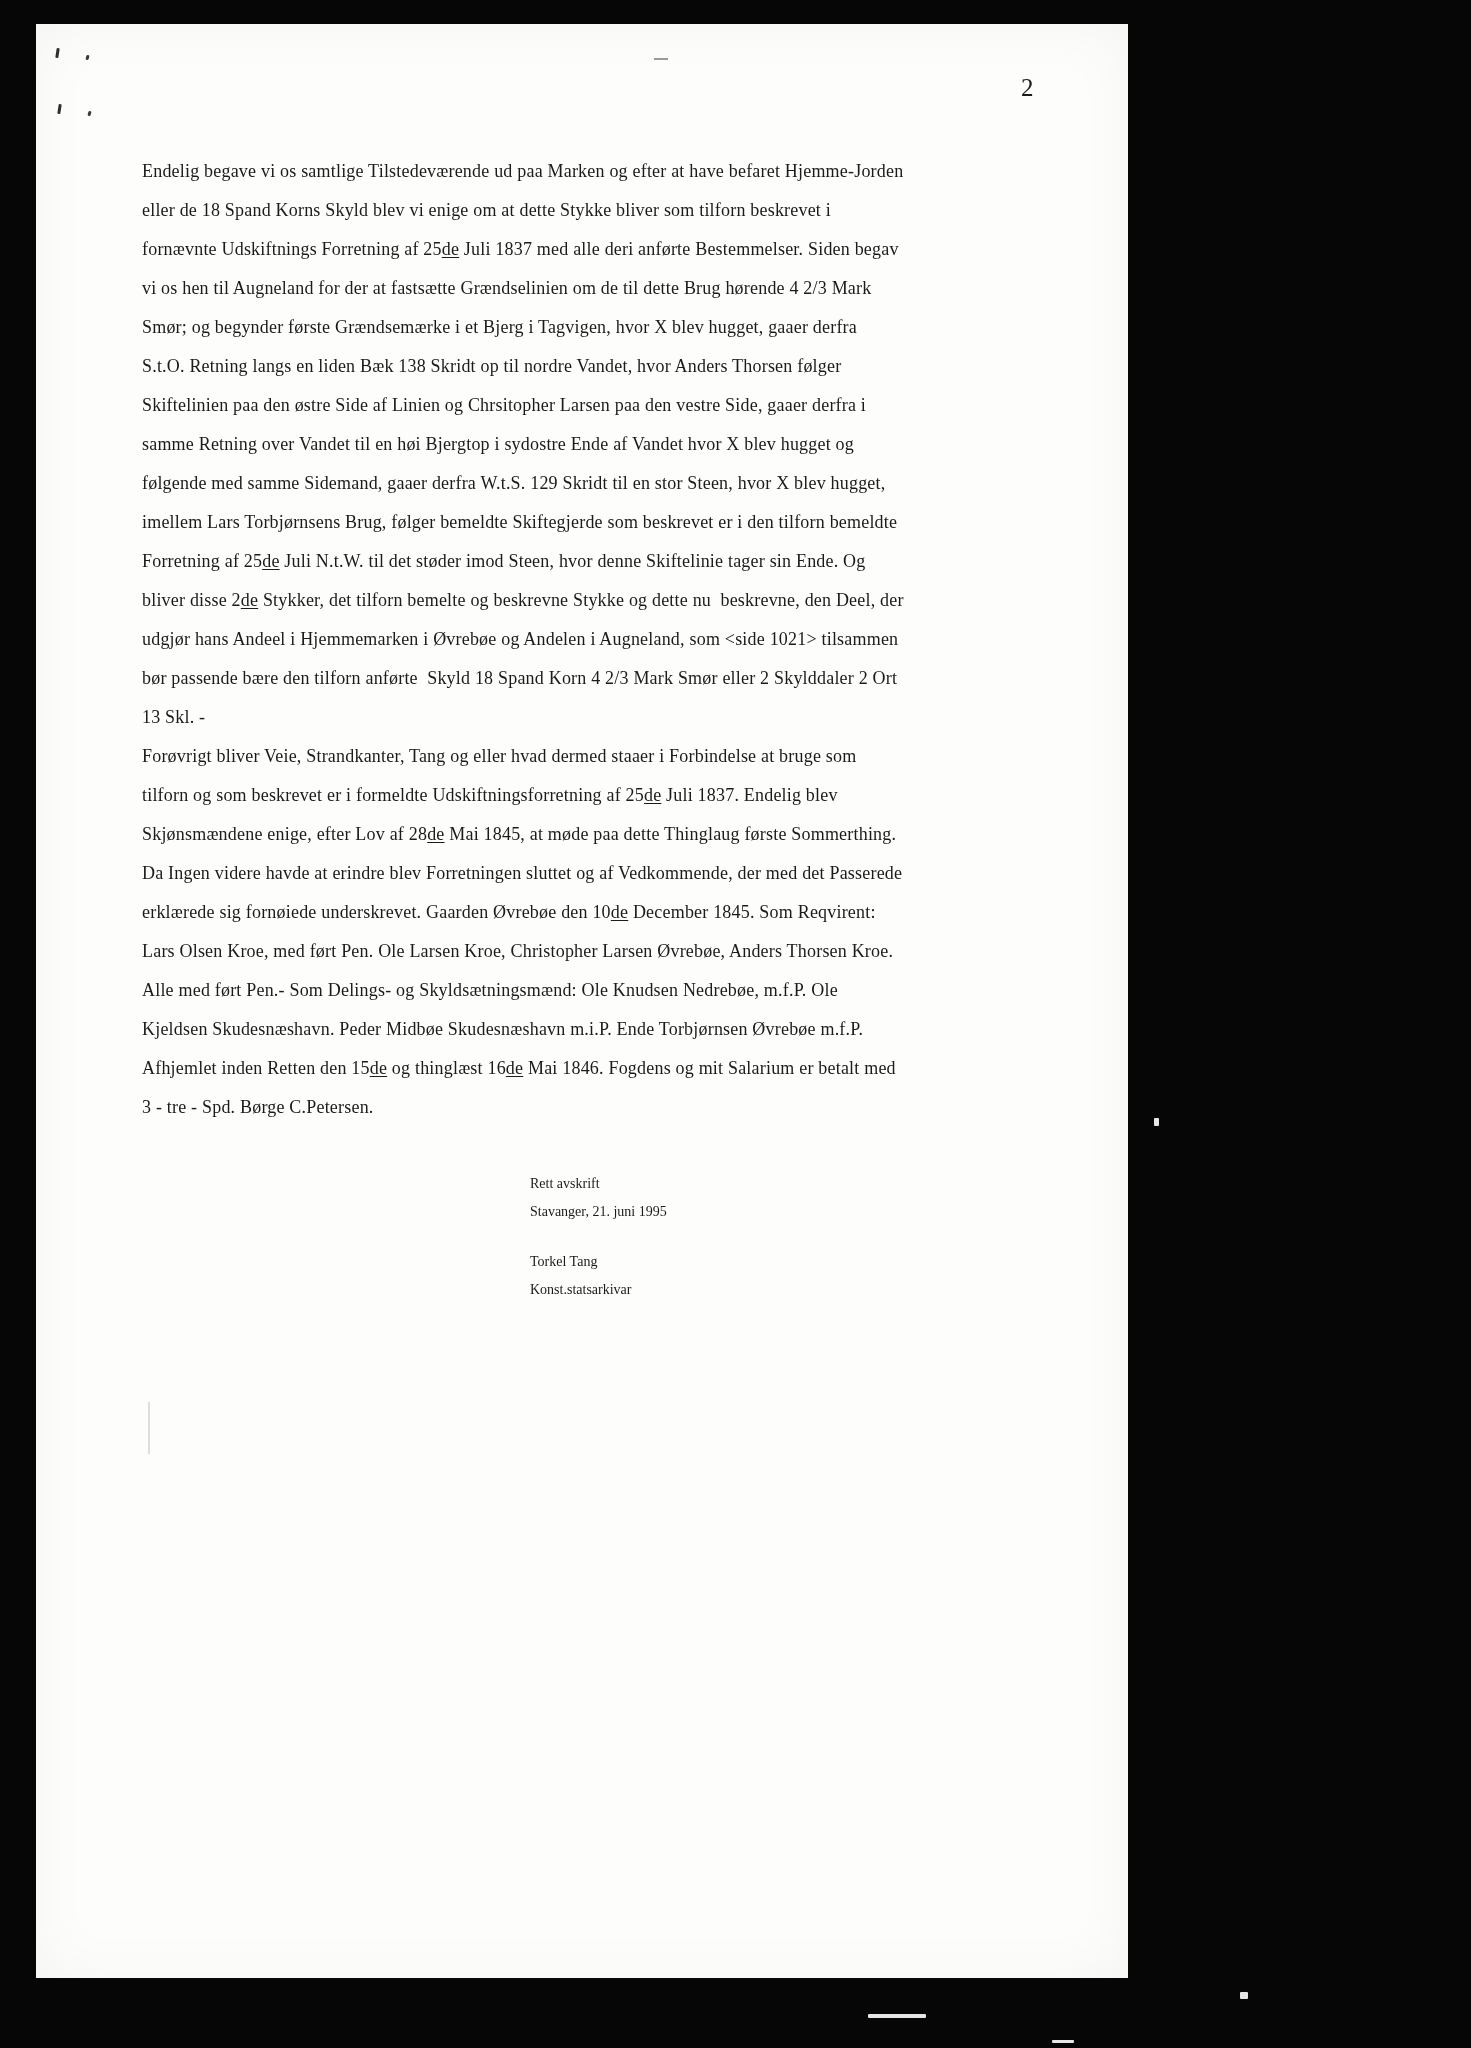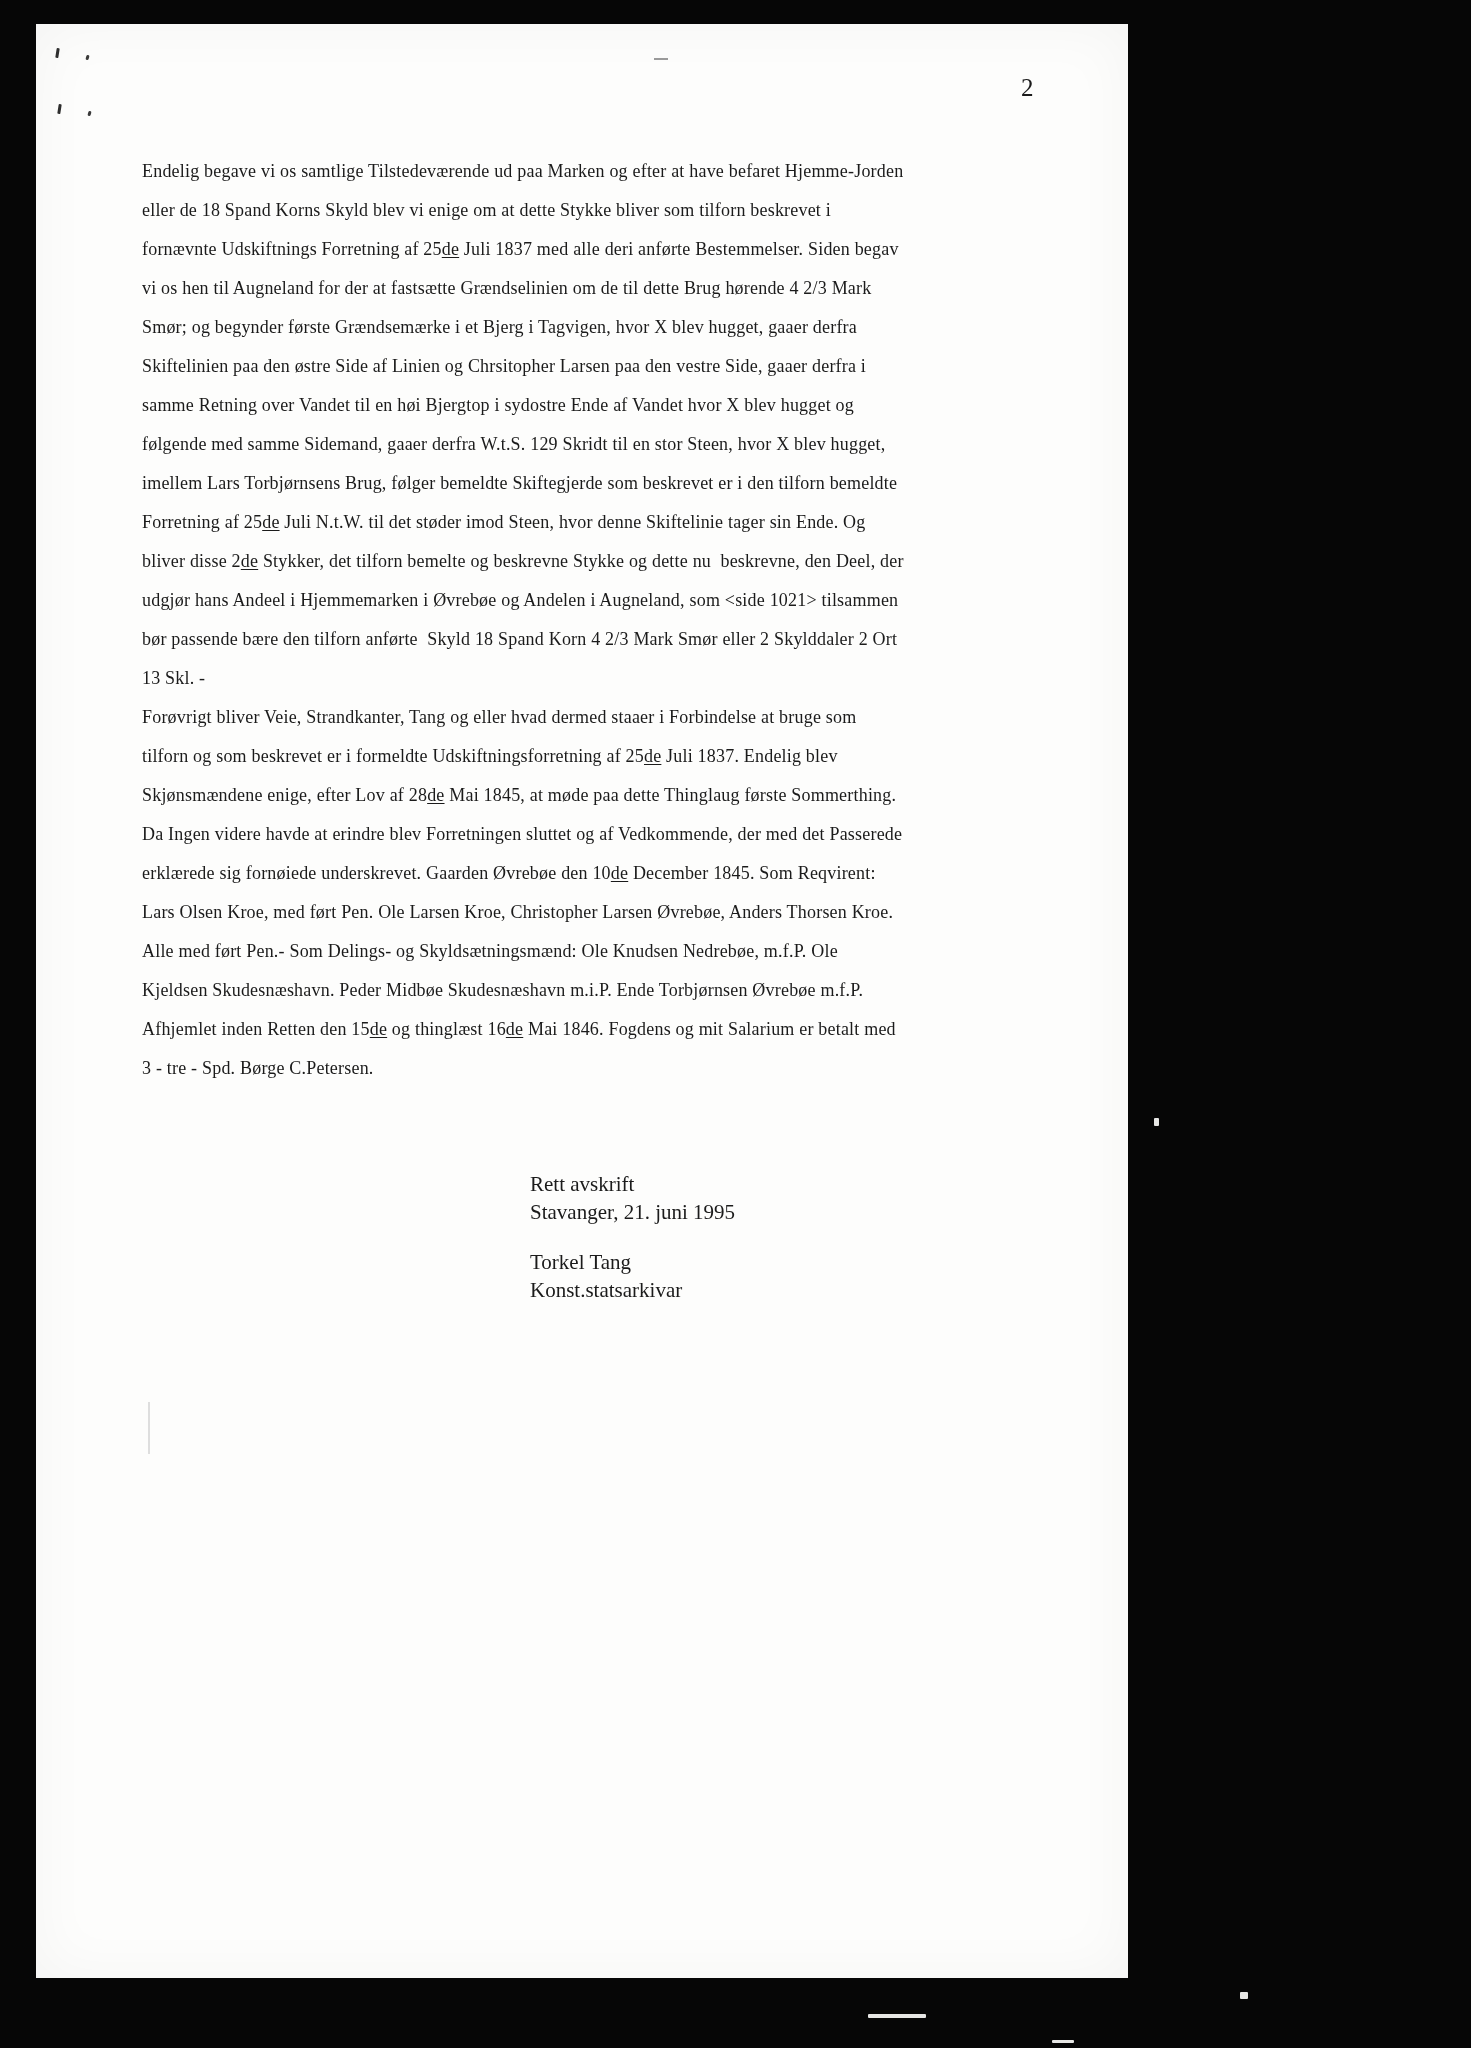--- a/index.html
+++ b/index.html
@@ -53,21 +53,21 @@
     text-decoration: underline;
     text-underline-offset: 2px;
     margin-top: 12px;
   }
   .closing {
     position: absolute;
     left: 494px;
     top: 1146px;
     color: var(--ink, #1b1b1b);
     font-family: "Liberation Serif", "DejaVu Serif", serif;
-    font-size: 21px;
+    font-size: 14px;
   }
   .cl-line {
     line-height: 28px;
     height: 28px;
     white-space: pre;
   }
   .cl-gap {
     height: 22px;
   }
   
@@ -123,20 +123,21 @@
     <div class="artifact crease" style="left:112px; top:1378px;"></div>
 
     <div class="page-number">2</div>
 
     <div class="body-text">
         <div class="line">Endelig begave vi os samtlige Tilstedeværende ud paa Marken og efter at have befaret Hjemme-Jorden</div>
         <div class="line">eller de 18 Spand Korns Skyld blev vi enige om at dette Stykke bliver som tilforn beskrevet i</div>
         <div class="line">fornævnte Udskiftnings Forretning af 25<span class="u">de</span> Juli 1837 med alle deri anførte Bestemmelser. Siden begav</div>
         <div class="line">vi os hen til Augneland for der at fastsætte Grændselinien om de til dette Brug hørende 4 2/3 Mark</div>
         <div class="line">Smør; og begynder første Grændsemærke i et Bjerg i Tagvigen, hvor X blev hugget, gaaer derfra</div>
+        <div class="line">S.t.O. Retning langs en liden Bæk 138 Skridt op til nordre Vandet, hvor Anders Thorsen følger</div>
         <div class="line">Skiftelinien paa den østre Side af Linien og Chrsitopher Larsen paa den vestre Side, gaaer derfra i</div>
         <div class="line">samme Retning over Vandet til en høi Bjergtop i sydostre Ende af Vandet hvor X blev hugget og</div>
         <div class="line">følgende med samme Sidemand, gaaer derfra W.t.S. 129 Skridt til en stor Steen, hvor X blev hugget,</div>
         <div class="line">imellem Lars Torbjørnsens Brug, følger bemeldte Skiftegjerde som beskrevet er i den tilforn bemeldte</div>
         <div class="line">Forretning af 25<span class="u">de</span> Juli N.t.W. til det støder imod Steen, hvor denne Skiftelinie tager sin Ende. Og</div>
         <div class="line">bliver disse 2<span class="u">de</span> Stykker, det tilforn bemelte og beskrevne Stykke og dette nu  beskrevne, den Deel, der</div>
         <div class="line">udgjør hans Andeel i Hjemmemarken i Øvrebøe og Andelen i Augneland, som &lt;side 1021&gt; tilsammen</div>
         <div class="line">bør passende bære den tilforn anførte  Skyld 18 Spand Korn 4 2/3 Mark Smør eller 2 Skylddaler 2 Ort</div>
         <div class="line">13 Skl. -</div>
         <div class="line">Forøvrigt bliver Veie, Strandkanter, Tang og eller hvad dermed staaer i Forbindelse at bruge som</div>

